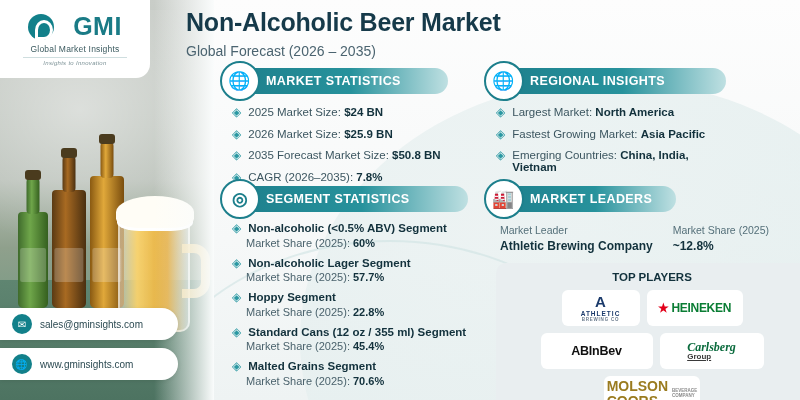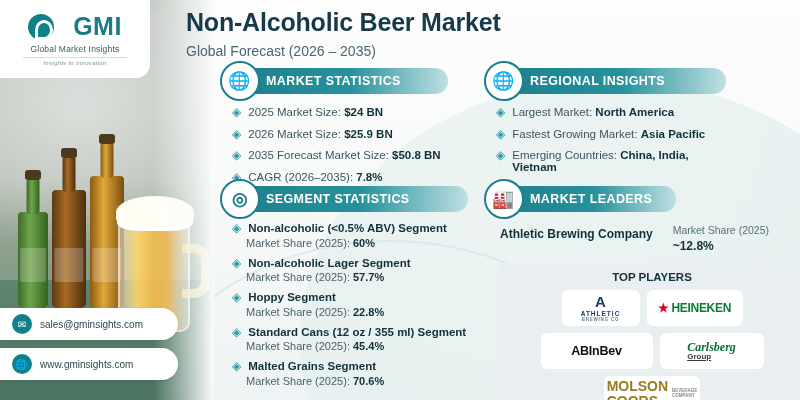--- a/index.html
+++ b/index.html
@@ -351,20 +351,21 @@
   </div>
 
   <div class="sec" style="left:496px; top:186px; width:320px;">
     <div class="sec-head" style="width:180px;">
       <div class="sec-badge">🏭</div>
       <span>MARKET LEADERS</span>
     </div>
 
     <div class="leader-grid">
       <div class="lead-col">
+        <div class="lbl">Market Leader</div>
         <div class="val">Athletic Brewing Company</div>
       </div>
       <div class="lead-col">
         <div class="lbl">Market Share (2025)</div>
         <div class="val">~12.8%</div>
       </div>
     </div>
 
     <div class="players-card">
       <div class="players-title">TOP PLAYERS</div>

